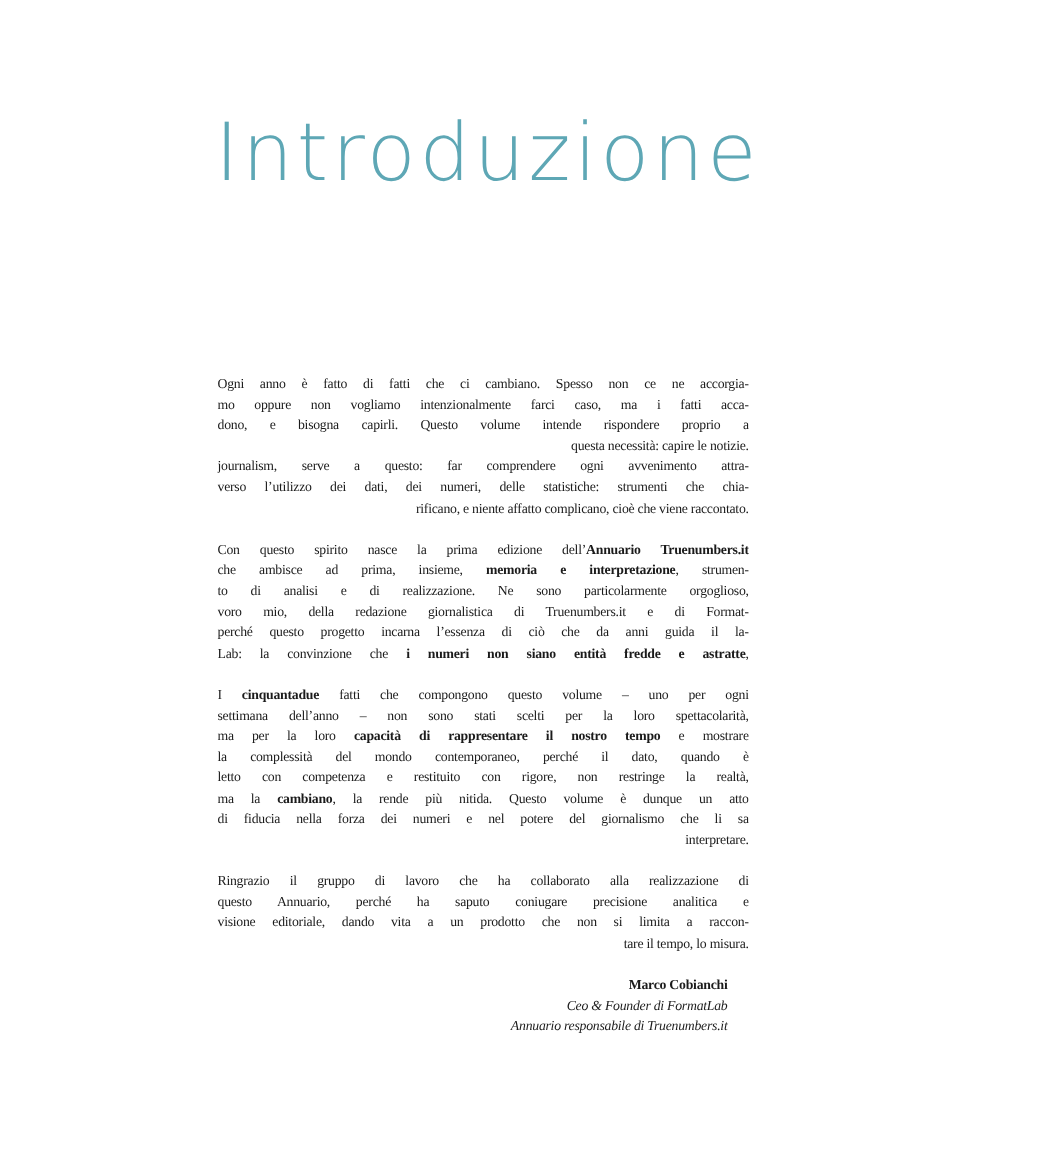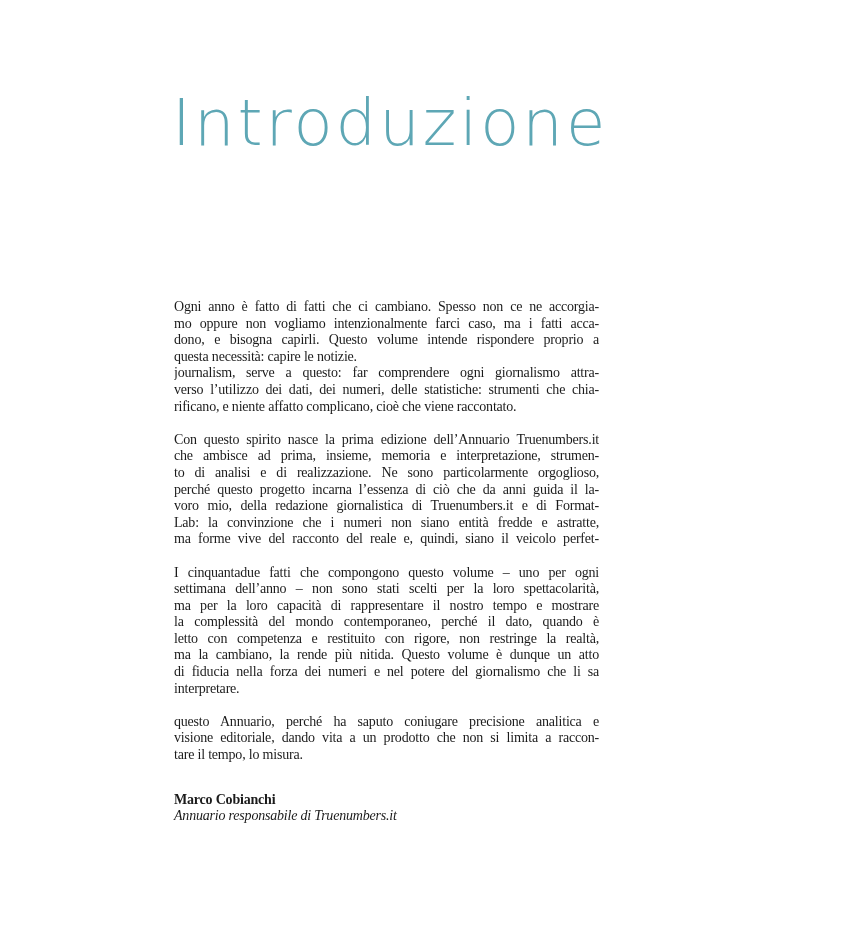--- a/index.html
+++ b/index.html
@@ -25,83 +25,85 @@
     font-size: 64px;
     line-height: 1;
     letter-spacing: 3px;
     color: #5ea7b5;
   }
   .column {
     position: absolute;
     left: 174px;
     top: 299px;
     width: 425px;
-    font-size: 14px;
+    font-size: 11px;
     line-height: 16.6px;
     letter-spacing: -0.2px;
     color: #1b1b1b;
   }
   .para { margin: 0 0 16.6px 0; }
   .bodyline {
     height: 16.6px;
     overflow: hidden;
-    text-align: left;
+    text-align: right;
   }
   .bodyline.just {
     text-align: justify;
     -moz-text-align-last: justify;
     text-align-last: justify;
   }
-  .bodyline b { font-weight: normal; }
+  .bodyline b { font-weight: bold; }
   .signature {
-    margin-top: 28px;
+    margin-top: 16px;
     padding-right: 17px;
+    text-align: right;
   }
   .sig-name  { height: 16.6px; font-weight: bold; }
   .sig-role  { height: 16.6px; font-style: italic; }
 </style>
 </head>
 <body>
 
 <div class="page">
   <h1 class="title" style="color: rgb(94, 167, 181);">Introduzione</h1>
 
   <div class="column" style="color: rgb(27, 27, 27);">
 
     <div class="para">
         <div class="bodyline just"><span>Ogni anno è fatto di fatti che ci cambiano. Spesso non ce ne accorgia-</span></div>
         <div class="bodyline just"><span>mo oppure non vogliamo intenzionalmente farci caso, ma i fatti acca-</span></div>
         <div class="bodyline just"><span>dono, e bisogna capirli. Questo volume intende rispondere proprio a</span></div>
         <div class="bodyline"><span>questa necessità: capire le notizie.</span></div>
-        <div class="bodyline just"><span>journalism, serve a questo: far comprendere ogni giornalismo attra-</span></div>
+        <div class="bodyline just"><span>journalism, serve a questo: far comprendere ogni avvenimento attra-</span></div>
         <div class="bodyline just"><span>verso l’utilizzo dei dati, dei numeri, delle statistiche: strumenti che chia-</span></div>
         <div class="bodyline"><span>rificano, e niente affatto complicano, cioè che viene raccontato.</span></div>
       </div>
       <div class="para">
         <div class="bodyline just"><span>Con questo spirito nasce la prima edizione dell’</span><b>Annuario Truenumbers.it</b></div>
         <div class="bodyline just"><span>che ambisce ad prima, insieme, </span><b>memoria e interpretazione</b><span>, strumen-</span></div>
         <div class="bodyline just"><span>to di analisi e di realizzazione. Ne sono particolarmente orgoglioso,</span></div>
+        <div class="bodyline just"><span>voro mio, della redazione giornalistica di Truenumbers.it e di Format-</span></div>
         <div class="bodyline just"><span>perché questo progetto incarna l’essenza di ciò che da anni guida il la-</span></div>
-        <div class="bodyline just"><span>voro mio, della redazione giornalistica di Truenumbers.it e di Format-</span></div>
         <div class="bodyline just"><span>Lab: la convinzione che </span><b>i numeri non siano entità fredde e astratte</b><span>,</span></div>
-        <div class="bodyline just"><span>ma </span><b>forme vive del racconto del reale</b><span> e, quindi, siano il veicolo perfet-</span></div>
       </div>
       <div class="para">
         <div class="bodyline just"><span>I </span><b>cinquantadue</b><span> fatti che compongono questo volume – uno per ogni</span></div>
         <div class="bodyline just"><span>settimana dell’anno – non sono stati scelti per la loro spettacolarità,</span></div>
         <div class="bodyline just"><span>ma per la loro </span><b>capacità di rappresentare il nostro tempo</b><span> e mostrare</span></div>
         <div class="bodyline just"><span>la complessità del mondo contemporaneo, perché il dato, quando è</span></div>
         <div class="bodyline just"><span>letto con competenza e restituito con rigore, non restringe la realtà,</span></div>
         <div class="bodyline just"><span>ma la </span><b>cambiano</b><span>, la rende più nitida. Questo volume è dunque un atto</span></div>
         <div class="bodyline just"><span>di fiducia nella forza dei numeri e nel potere del giornalismo che li sa</span></div>
         <div class="bodyline"><span>interpretare.</span></div>
       </div>
       <div class="para">
+        <div class="bodyline just"><span>Ringrazio il gruppo di lavoro che ha collaborato alla realizzazione di</span></div>
         <div class="bodyline just"><span>questo Annuario, perché ha saputo coniugare precisione analitica e</span></div>
         <div class="bodyline just"><span>visione editoriale, dando vita a un prodotto che non si limita a raccon-</span></div>
         <div class="bodyline"><span>tare il tempo, lo misura.</span></div>
       </div>
       <div class="signature">
       <div class="sig-name">Marco Cobianchi</div>
+      <div class="sig-role">Ceo &amp; Founder di FormatLab</div>
       <div class="sig-role">Annuario responsabile di Truenumbers.it</div>
     </div>
   </div>
 </div>
 
 </body></html>

